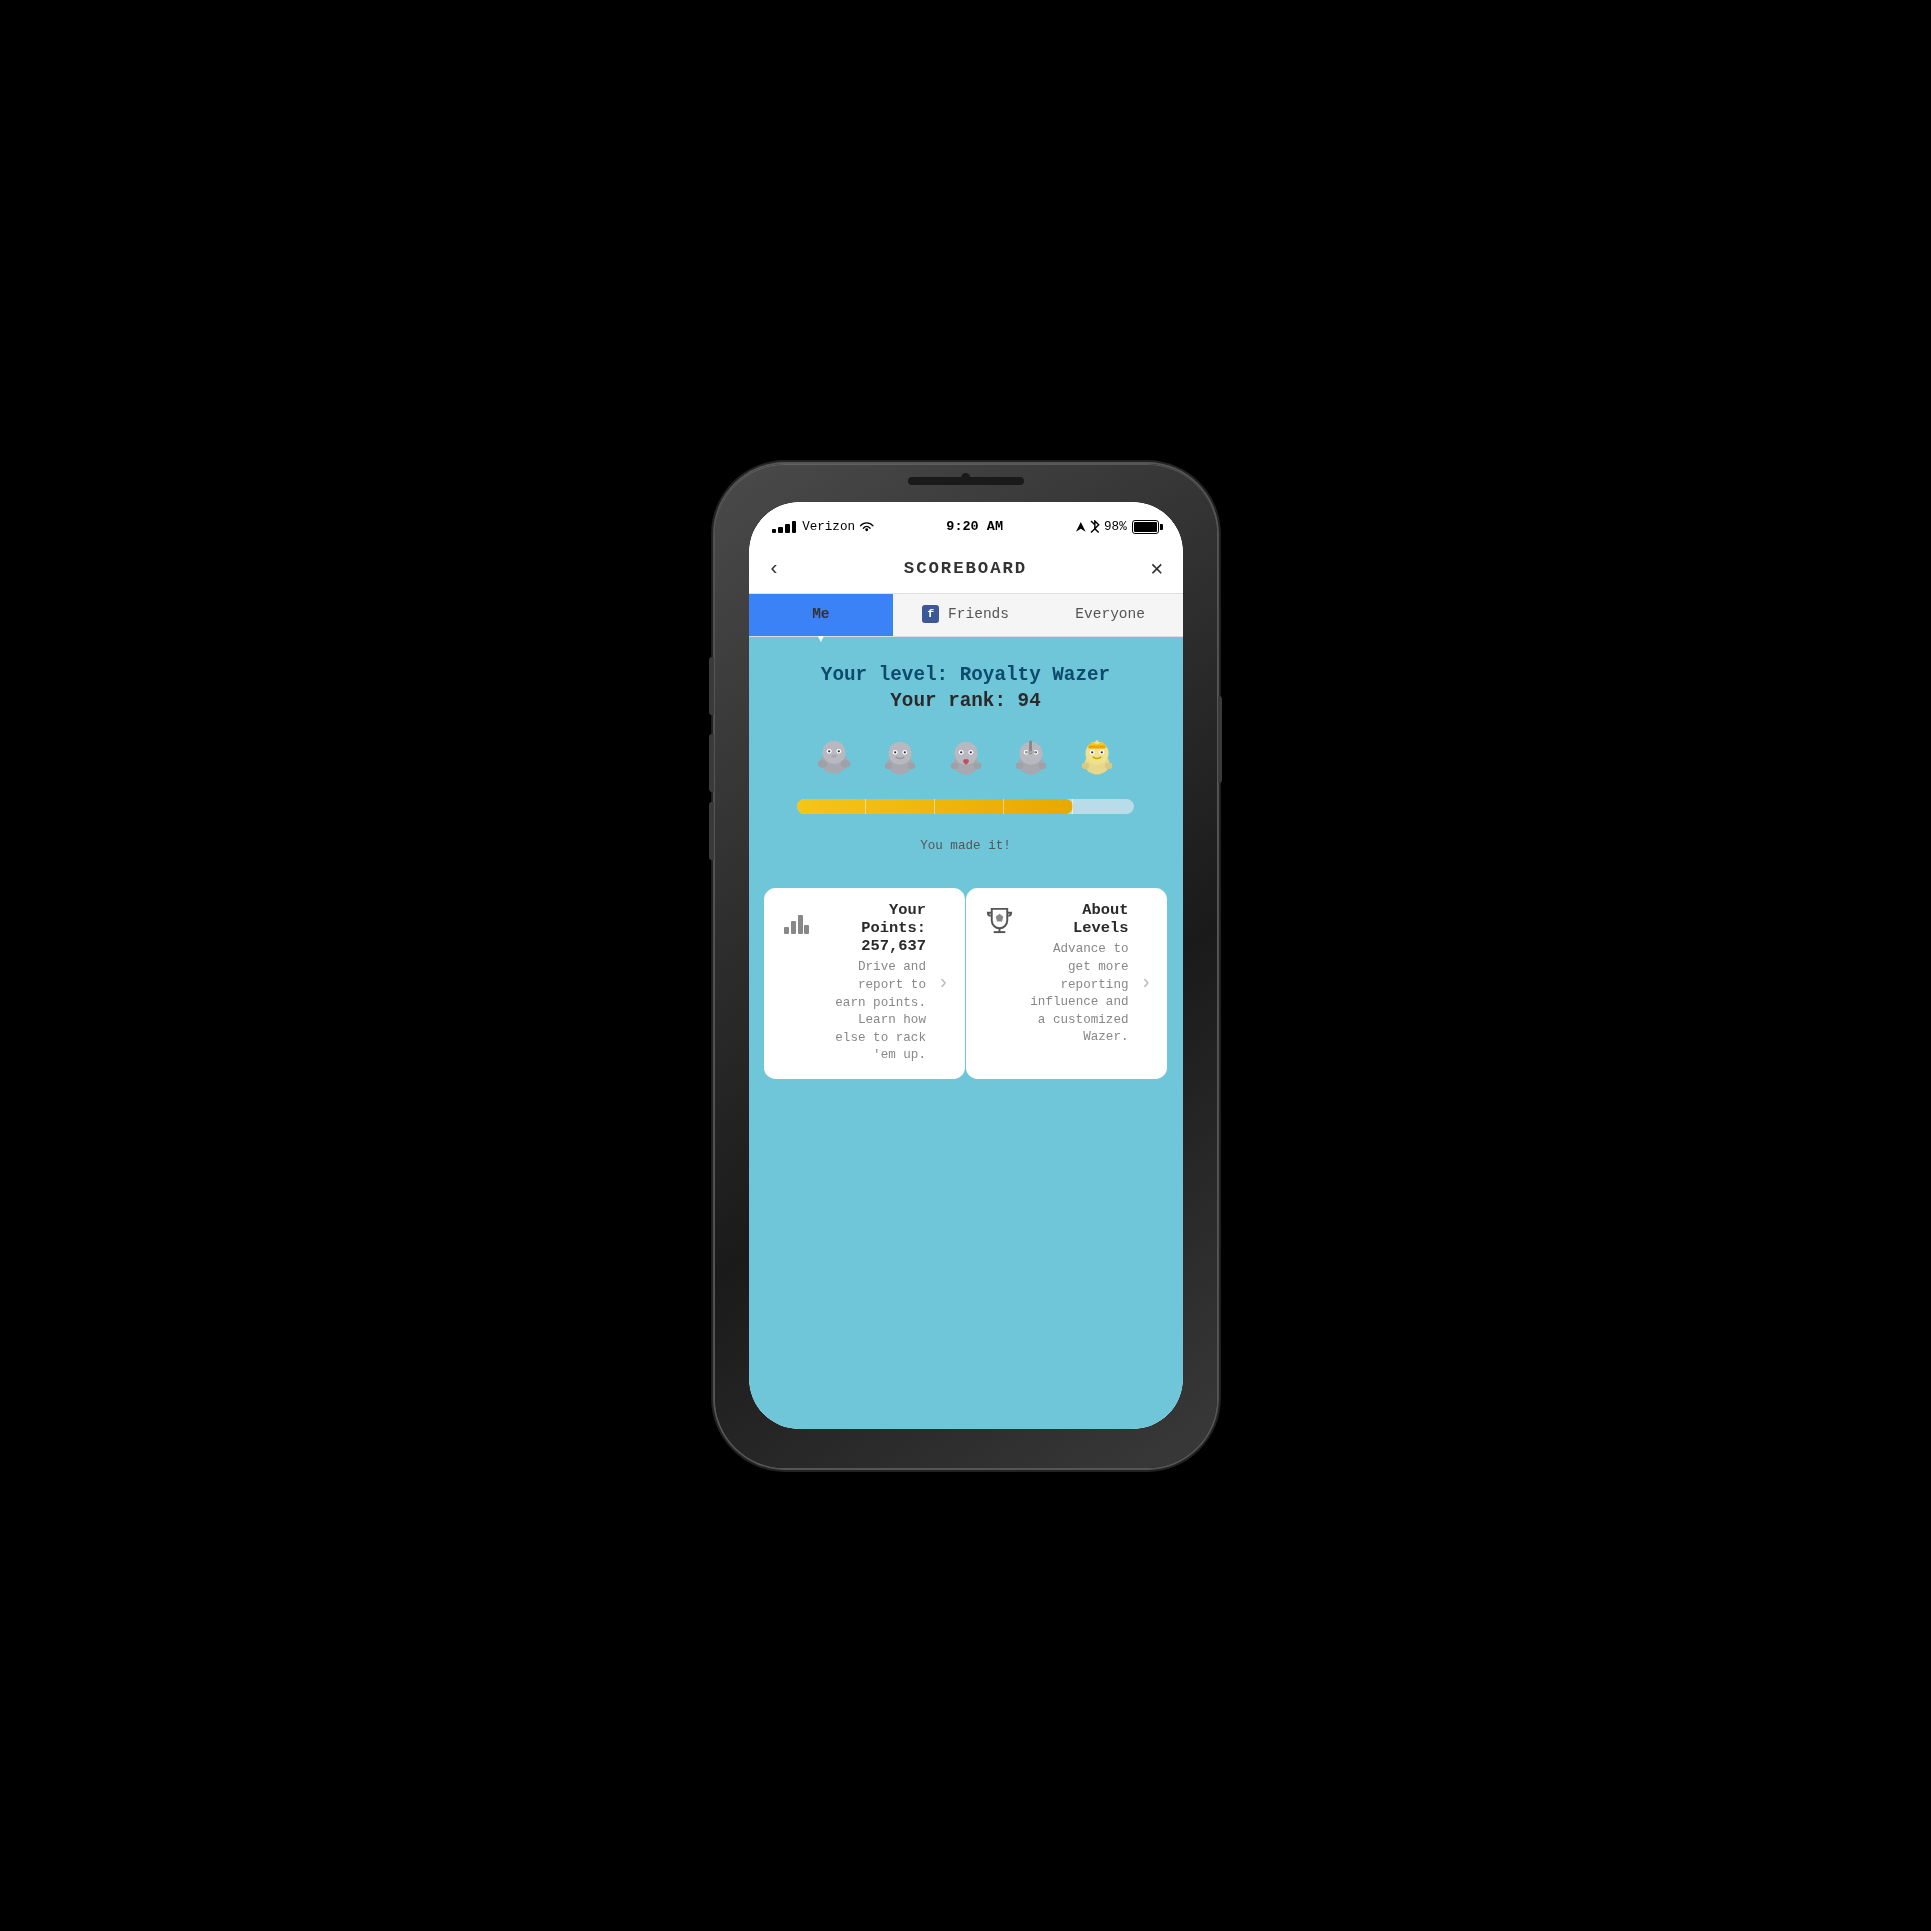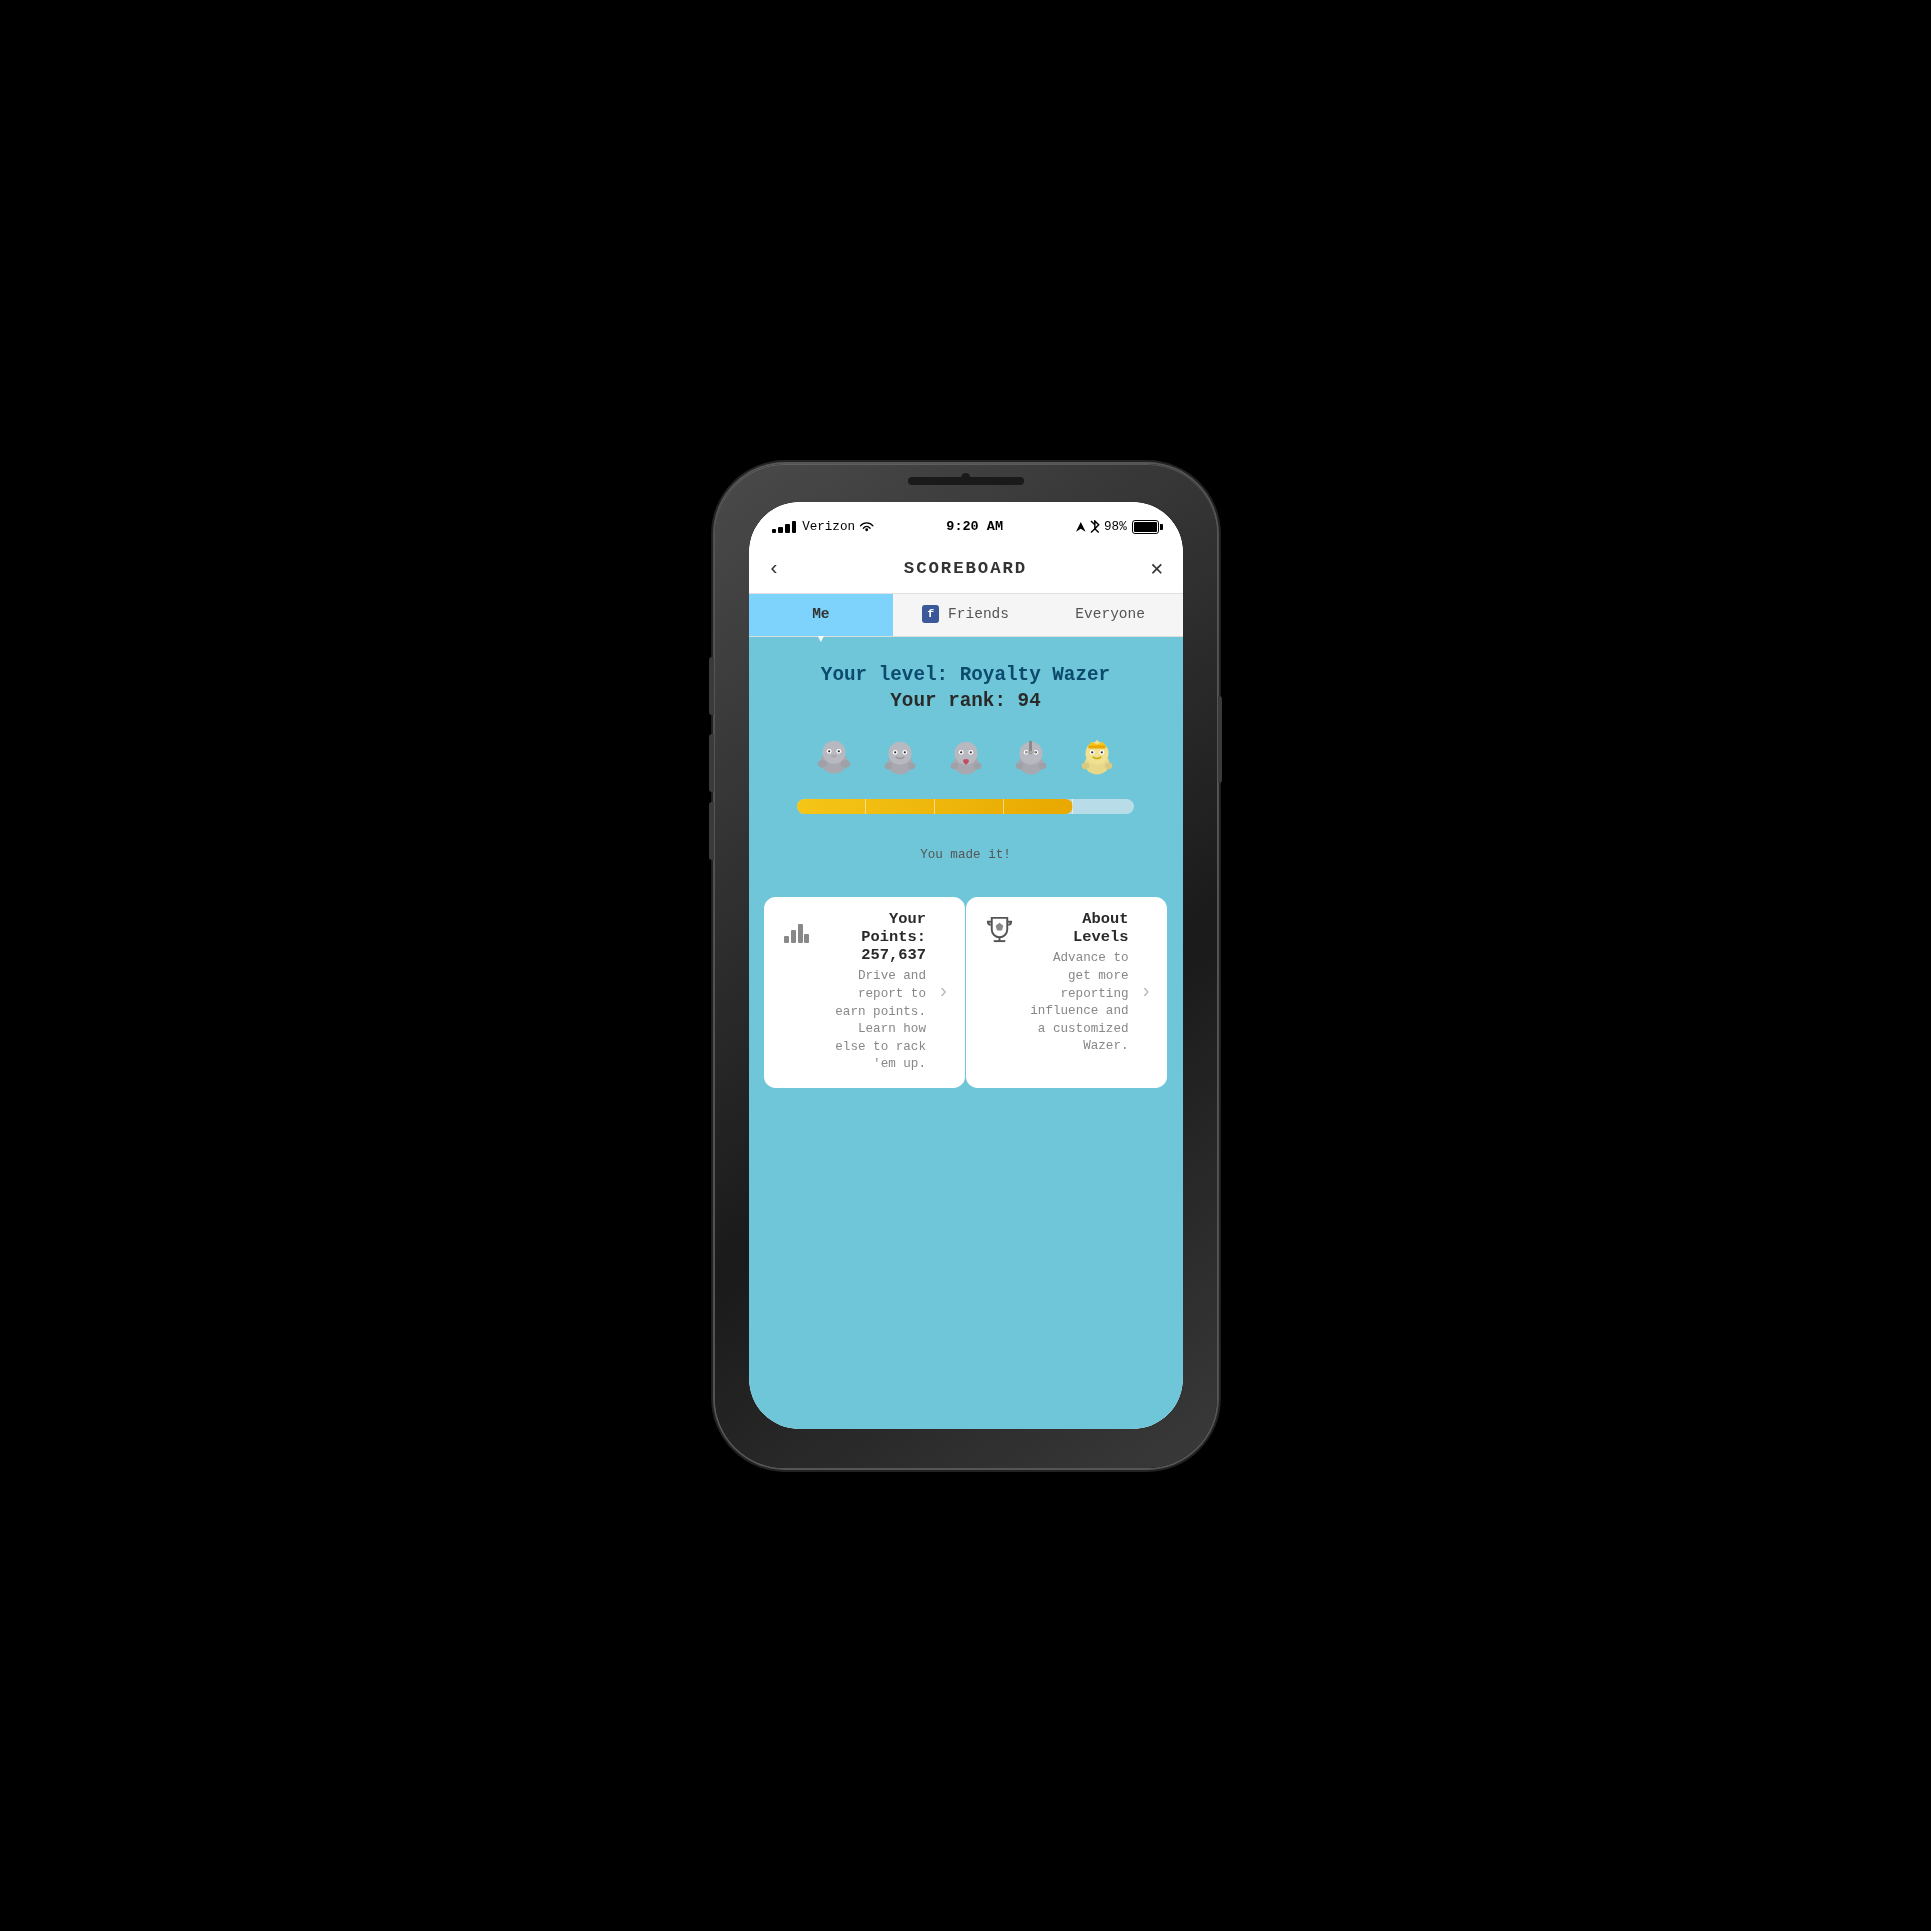--- a/index.html
+++ b/index.html
@@ -233,21 +233,21 @@
       justify-content: center;
       font-size: 14.5px;
       font-weight: 500;
       color: #555;
       cursor: pointer;
       border-bottom: 2.9px solid transparent;
       position: relative;
     }
 
     .tab-item.active {
-      background: #7dd3fc;
+      background: #3b82f6;
       color: #333;
       font-weight: 600;
     }
 
     .tab-item.active::after {
       content: '▾';
       position: absolute;
       bottom: -13.5px;
       left: 50%;
       transform: translateX(-50%);
@@ -362,21 +362,21 @@
       border-right: 7.7px solid transparent;
       border-bottom: 13.5px solid #6ec6d8;
       transform: rotate(180deg);
     }
 
     .you-made-it {
       text-align: center;
       font-size: 12.6px;
       color: #555;
       margin-bottom: 15.4px;
-      margin-top: 34px;
+      margin-top: 25px;
     }
 
     
     .cards-section {
       padding: 0 15.4px;
       display: flex;
       flex-direction: row;
       gap: 1.9px;
       text-align: right;
     }

